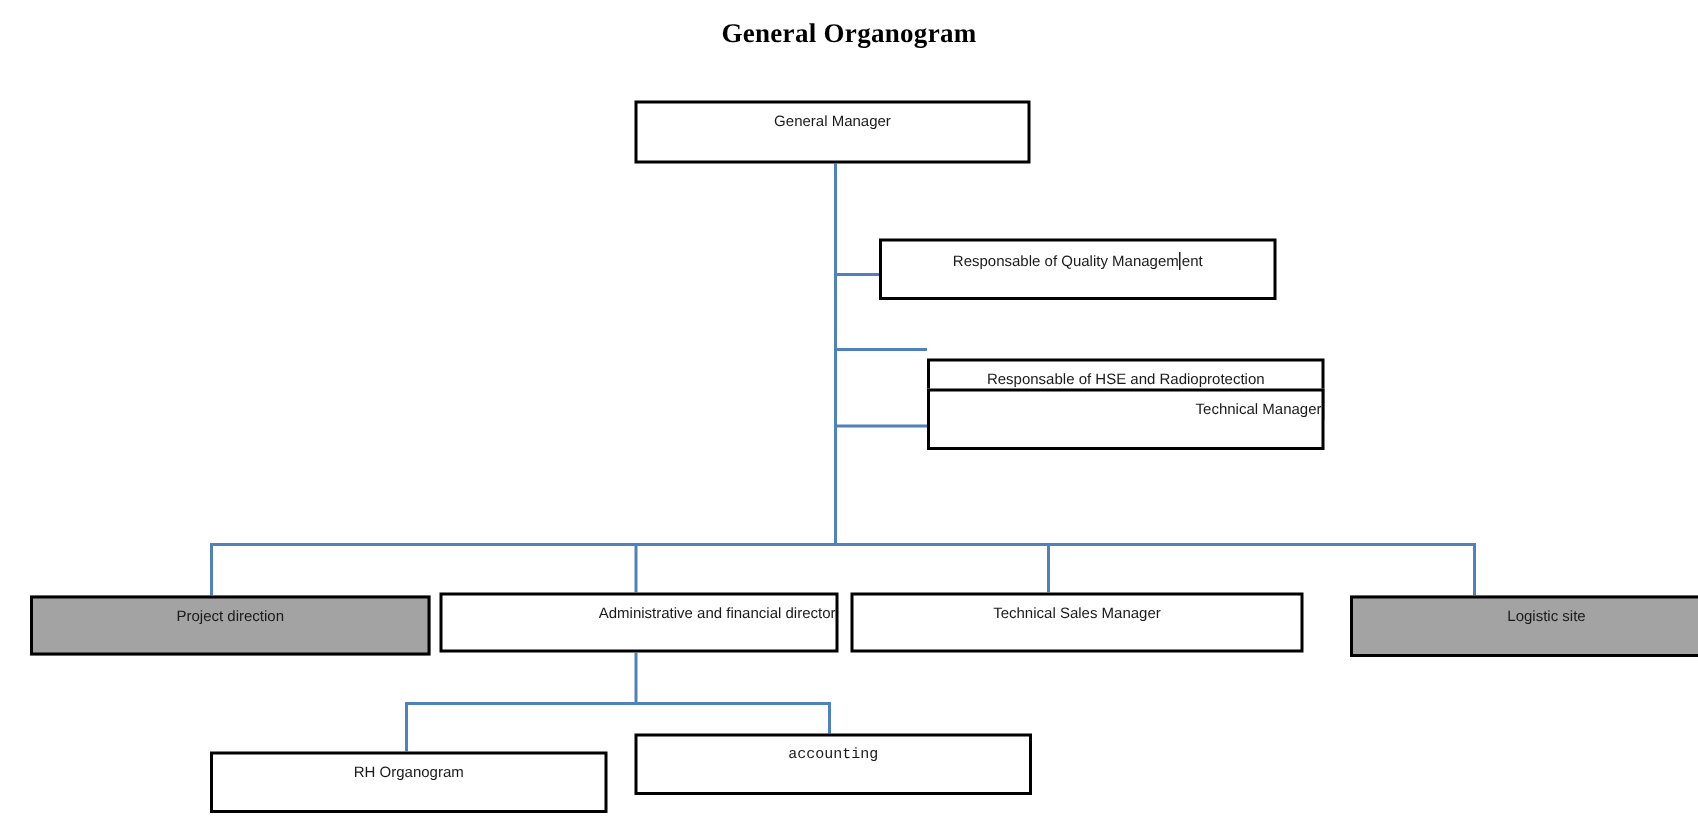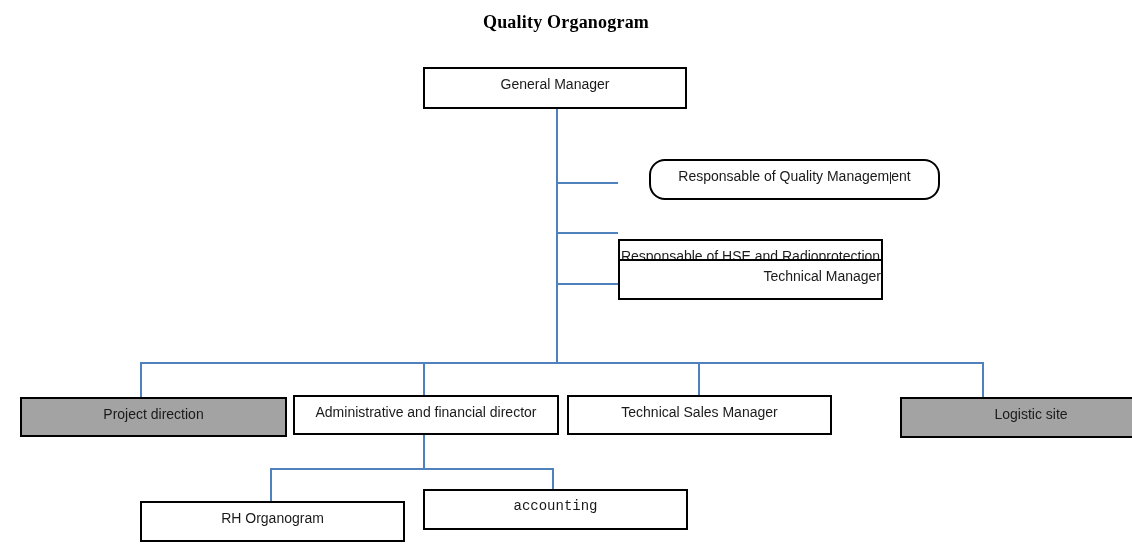--- a/index.html
+++ b/index.html
@@ -27,21 +27,21 @@
     color: #000000;
     letter-spacing: 0.2px;
   }
   .node {
     position: absolute;
     box-sizing: border-box;
     border: 2px solid #000000;
     background: #ffffff;
     text-align: center;
     padding-top: 7px;
-    font-size: 14px;
+    font-size: 10px;
     color: #1a1a1a;
     line-height: 1.2;
   }
   .node.blue {
     background: #a3a3a3;
   }
   .connector {
     position: absolute;
     background: #4f81bd;
   }
@@ -51,41 +51,41 @@
     height: 12px;
     background: #222222;
     vertical-align: text-bottom;
     margin: 0 0.5px;
   }
 </style>
 </head>
 <body>
 
 <div id="canvas">
-  <div class="title">Quality Organogram</div>
+  <div class="title">General Organogram</div>
   <div id="connectors-layer">
       <div class="connector" style="left: 556px; top: 109px; width: 2px; height: 253px; background: rgb(79, 129, 189);"></div>
       <div class="connector" style="left: 557px; top: 182px; width: 61px; height: 2px; background: rgb(79, 129, 189);"></div>
       <div class="connector" style="left: 557px; top: 232px; width: 61px; height: 2px; background: rgb(79, 129, 189);"></div>
       <div class="connector" style="left: 557px; top: 283px; width: 61px; height: 2px; background: rgb(79, 129, 189);"></div>
       <div class="connector" style="left: 140px; top: 362px; width: 842px; height: 2px; background: rgb(79, 129, 189);"></div>
       <div class="connector" style="left: 140px; top: 362px; width: 2px; height: 35px; background: rgb(79, 129, 189);"></div>
       <div class="connector" style="left: 423px; top: 362px; width: 2px; height: 33px; background: rgb(79, 129, 189);"></div>
       <div class="connector" style="left: 698px; top: 362px; width: 2px; height: 33px; background: rgb(79, 129, 189);"></div>
       <div class="connector" style="left: 982px; top: 362px; width: 2px; height: 35px; background: rgb(79, 129, 189);"></div>
       <div class="connector" style="left: 423px; top: 435px; width: 2px; height: 33px; background: rgb(79, 129, 189);"></div>
       <div class="connector" style="left: 270px; top: 468px; width: 282px; height: 2px; background: rgb(79, 129, 189);"></div>
       <div class="connector" style="left: 270px; top: 468px; width: 2px; height: 33px; background: rgb(79, 129, 189);"></div>
       <div class="connector" style="left: 552px; top: 468px; width: 2px; height: 35px; background: rgb(79, 129, 189);"></div>
     </div>
   <div id="nodes-layer">
       <div class="node" style="left: 423px; top: 67px; width: 264px; height: 42px;"><span>General Manager</span></div>
-      <div class="node" style="left: 649px; top: 159px; width: 291px; height: 41px; border-radius: 16px;"><span>Responsable of Quality Managem</span><span class="caret"></span><span>ent</span></div>
+      <div class="node" style="left: 586px; top: 159px; width: 265px; height: 41px;"><span>Responsable of Quality Managem</span><span class="caret"></span><span>ent</span></div>
       <div class="node" style="left: 618px; top: 211px; width: 265px; height: 41px; margin-top: 28px;"><span>Responsable of HSE and Radioprotection</span></div>
       <div class="node" style="left: 618px; top: 259px; width: 265px; height: 41px; text-align: right;"><span>Technical Manager</span></div>
       <div class="node blue" style="left: 20px; top: 397px; width: 267px; height: 40px;"><span>Project direction</span></div>
-      <div class="node" style="left: 293px; top: 395px; width: 266px; height: 40px;"><span>Administrative and financial director</span></div>
-      <div class="node" style="left: 567px; top: 395px; width: 265px; height: 40px;"><span>Technical Sales Manager</span></div>
+      <div class="node" style="left: 293px; top: 395px; width: 266px; height: 40px; text-align: right;"><span>Administrative and financial director</span></div>
+      <div class="node" style="left: 567px; top: 395px; width: 302px; height: 40px;"><span>Technical Sales Manager</span></div>
       <div class="node blue" style="left: 888px; top: 397px; width: 262px; height: 41px; margin-left: 12px;"><span>Logistic site</span></div>
       <div class="node" style="left: 140px; top: 501px; width: 265px; height: 41px;"><span>RH Organogram</span></div>
       <div class="node" style="left: 423px; top: 489px; width: 265px; height: 41px; font-family: Liberation Mono, monospace;"><span>accounting</span></div>
     </div>
 </div>
 
 </body></html>

